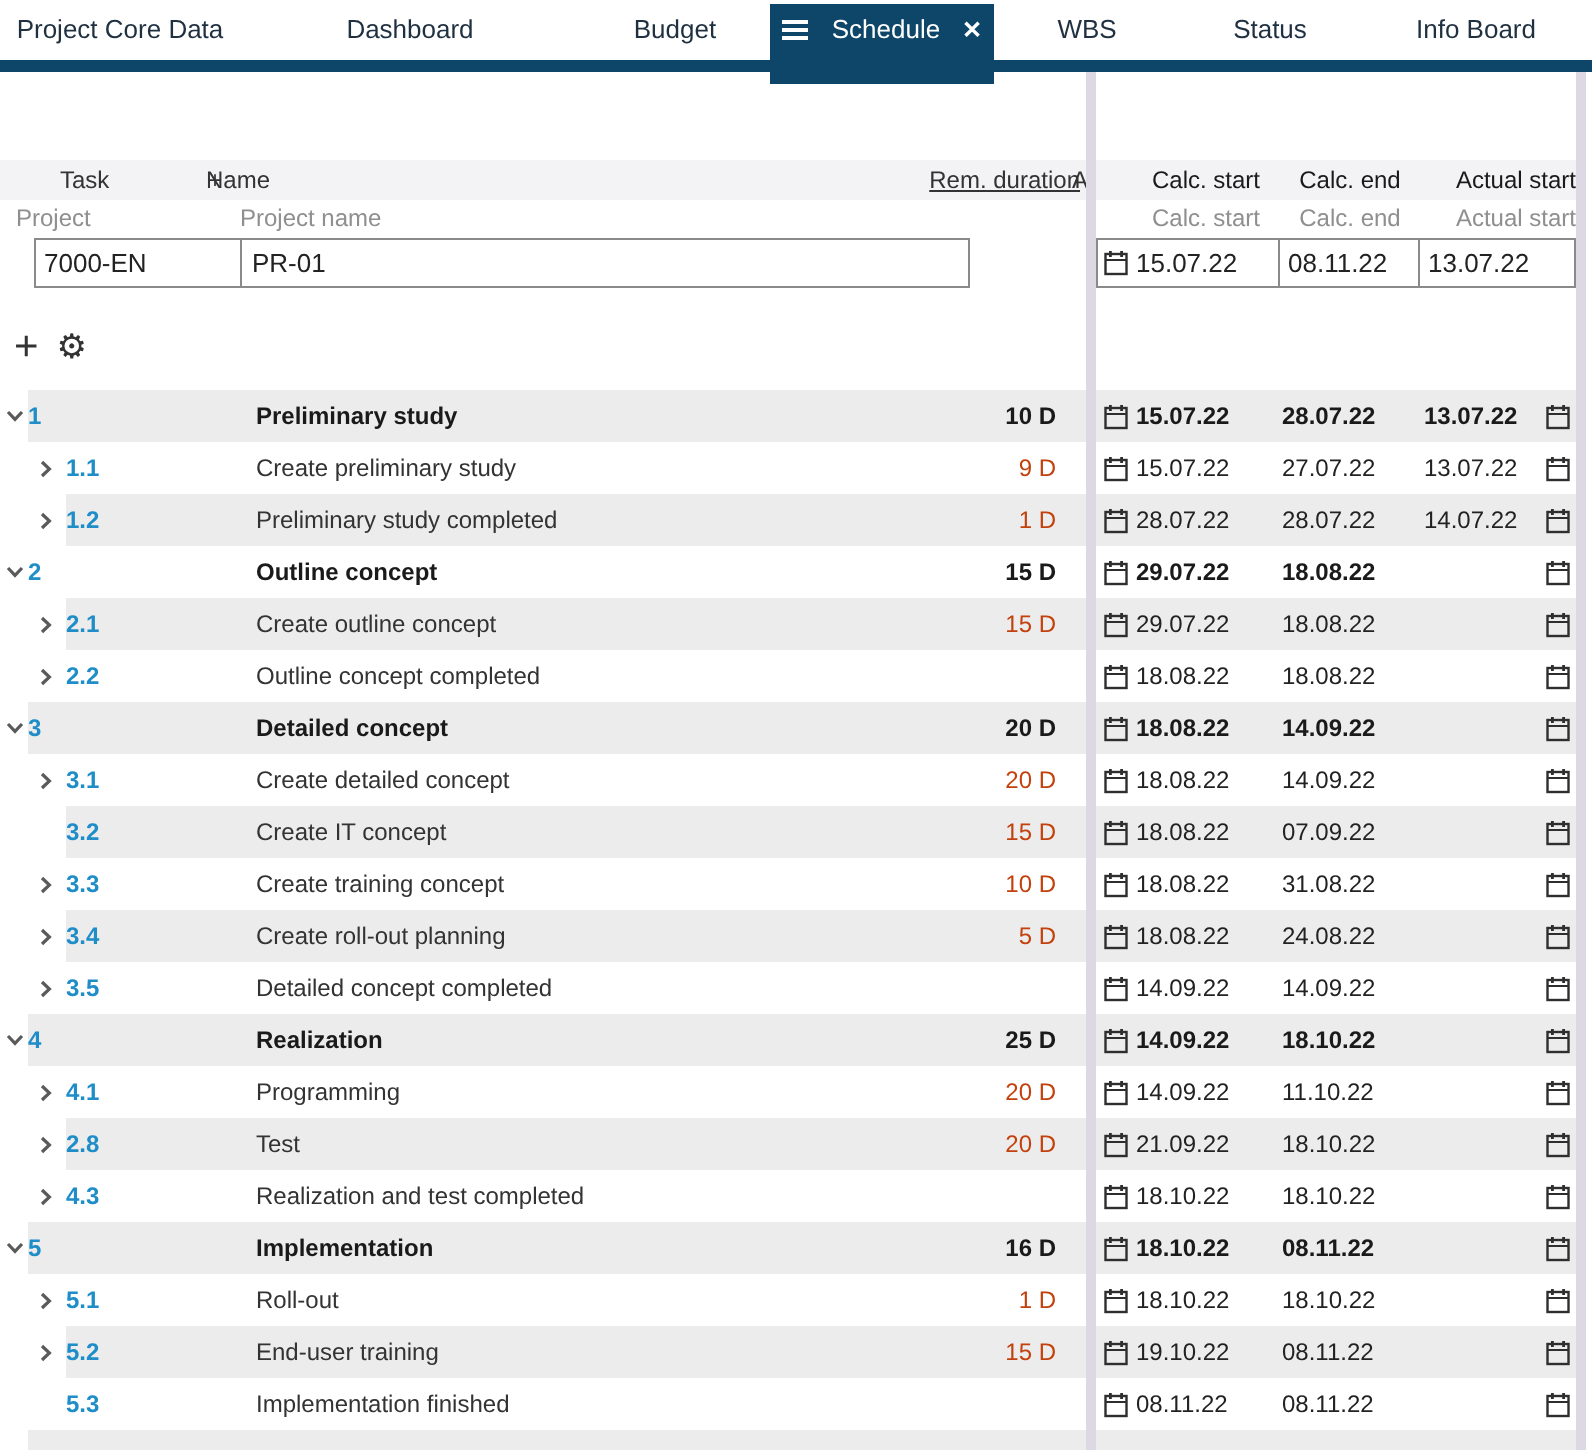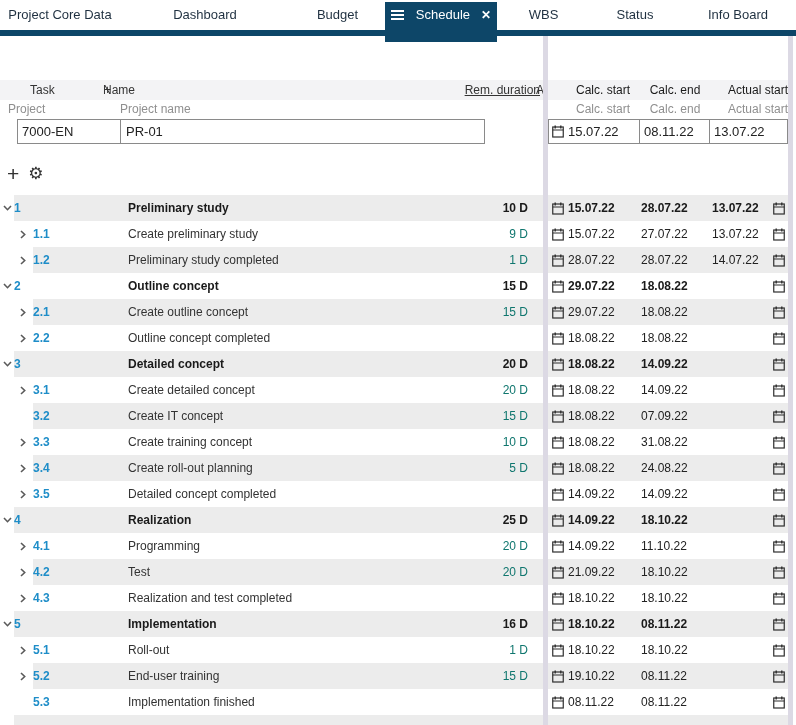--- a/index.html
+++ b/index.html
@@ -90,21 +90,21 @@
   .trow { display: flex; height: 26px; }
   .expander { display: flex; align-items: center; flex: none; }
   .trow.parent .expander { width: 14px; padding-left: 3px; }
   .trow.child  .expander { width: 33px; padding-left: 20px; }
   .rowbody { flex: 1; display: flex; align-items: center; padding-right: 15px; min-width: 0; }
   .trow.even .rowbody { background: #ececec; }
   .tnum { color: #1e8dc8; font-weight: bold; flex: none; }
   .trow.parent .tnum { width: 114px; }
   .trow.child  .tnum { width: 95px; }
   .tname { flex: 1; color: #333; white-space: nowrap; overflow: hidden; }
-  .tdur { width: 90px; text-align: right; color: #0f766e; flex: none; }
+  .tdur { width: 90px; text-align: right; color: #c2410c; flex: none; }
   .trow.parent .tname, .trow.parent .tdur { font-weight: bold; color: #1a1a1a; }
 
   
   .drow { display: flex; height: 26px; align-items: center; }
   .drow.even { background: #ececec; }
   .cal { width: 18px; padding-left: 4px; display: flex; align-items: center; flex: none; cursor: pointer; }
   .dcs { width: 74px; padding-left: 2px; }
   .dce { width: 70px; padding-left: 1px; }
   .das { width: 60px; padding-left: 2px; }
   .cal-end { width: 18px; padding-left: 0; justify-content: flex-end; padding-right: 3px; }
@@ -372,21 +372,21 @@
   </div>
 
   <div class="trow even child">
     <div class="expander">
 
       <svg class="chev-right" width="6" height="9" viewBox="0 0 6 9">
               <polyline points="1,1 4.7,4.5 1,8" fill="none" stroke="#5a5a5a" stroke-width="1.6"></polyline>
             </svg>
     </div>
     <div class="rowbody">
-      <span class="tnum">4.2</span>
+      <span class="tnum">2.8</span>
       <span class="tname">Test</span>
       <span class="tdur">20 D</span>
     </div>
   </div>
 
   <div class="trow odd child">
     <div class="expander">
 
       <svg class="chev-right" width="6" height="9" viewBox="0 0 6 9">
               <polyline points="1,1 4.7,4.5 1,8" fill="none" stroke="#5a5a5a" stroke-width="1.6"></polyline>

